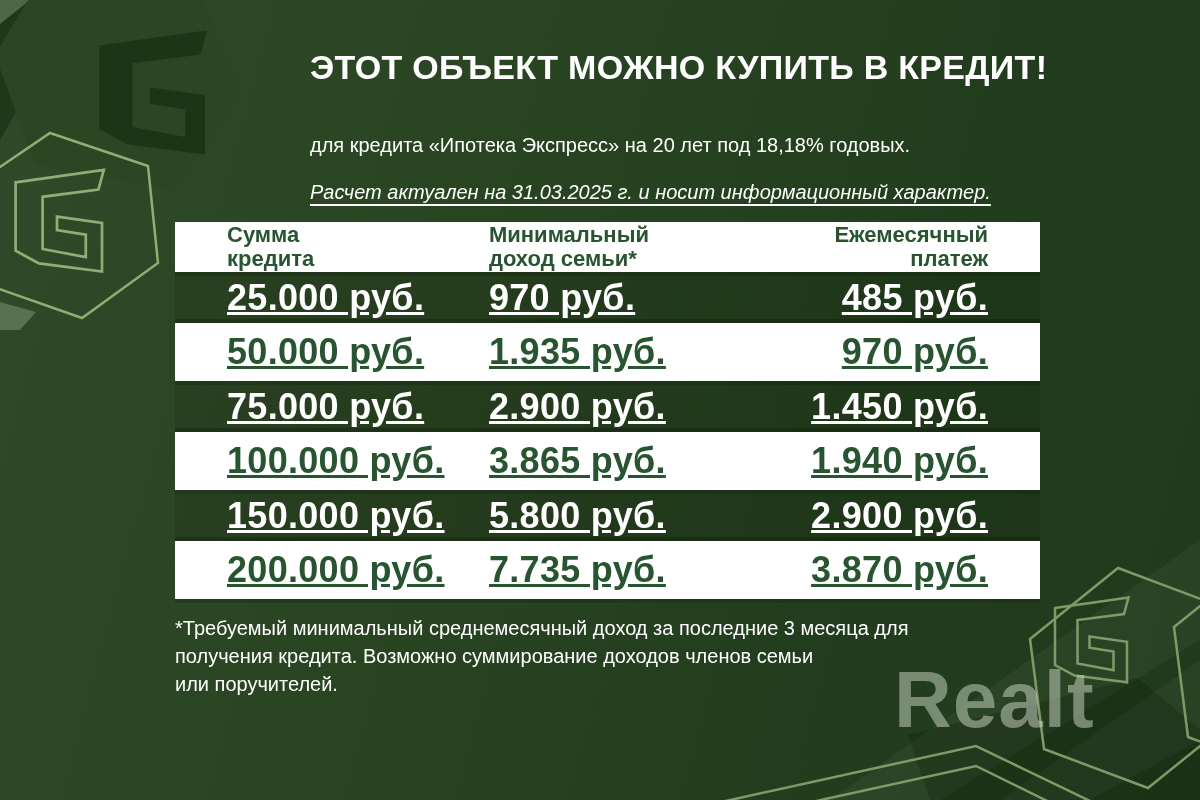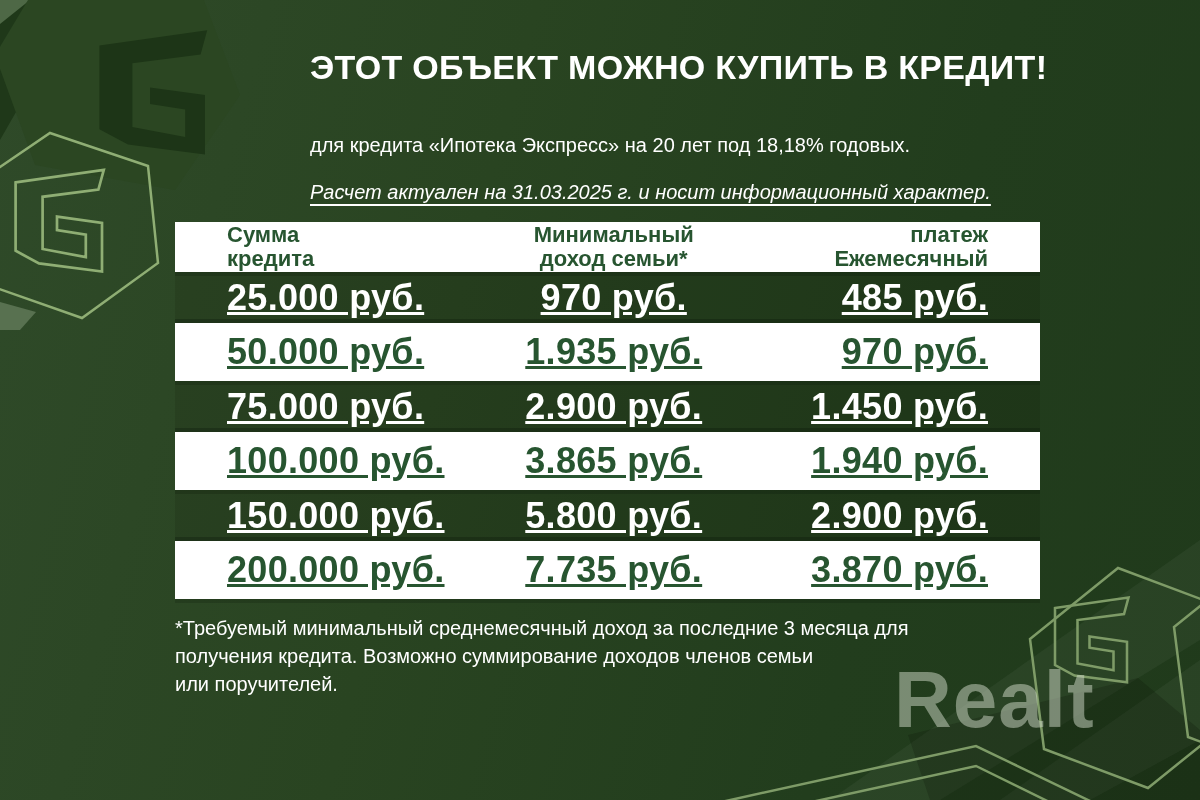--- a/index.html
+++ b/index.html
@@ -28,21 +28,21 @@
     padding:0 52px;box-sizing:border-box;width:100%;
   }
   .t-head{height:50px;background:#ffffff;color:#275530;
     box-shadow:0 4px 0 rgba(8,18,6,0.18);}
   .t-head .cell{font-size:22px;font-weight:800;line-height:24px;}
   .row-dark{height:51px;background:rgba(5,12,4,0.11);color:#ffffff;}
   .row-white{height:58px;background:#ffffff;color:#275530;
     box-shadow:0 -4px 0 rgba(8,18,6,0.28), 0 4px 0 rgba(8,18,6,0.18);}
   .row-dark .cell,.row-white .cell{font-size:36px;font-weight:800;letter-spacing:.3px;text-decoration:underline;}
   .col-sum{text-align:left;}
-  .col-inc{text-align:center;}
+  .col-inc{}
   .col-pay{text-align:right;}
   .footnote{
     position:absolute;left:175px;top:614px;width:720px;
     color:#ffffff;font-size:20px;line-height:28px;
   }
   .footnote div{white-space:nowrap;}
 </style>
 </head>
 <body>
 
@@ -92,22 +92,22 @@
     <div class="t-row t-head">
       <div class="cell col-sum">
         <div>Сумма</div>
         <div>кредита</div>
       </div>
       <div class="cell col-inc">
         <div>Минимальный</div>
         <div>доход семьи*</div>
       </div>
       <div class="cell col-pay">
+        <div>Ежемесячный</div>
         <div>платеж</div>
-        <div>Ежемесячный</div>
       </div>
     </div>
 
     <div class="t-row row-dark">
       <div class="cell col-sum">25.000 руб.</div>
       <div class="cell col-inc">970 руб.</div>
       <div class="cell col-pay">485 руб.</div>
     </div>
 
     <div class="t-row row-white">

